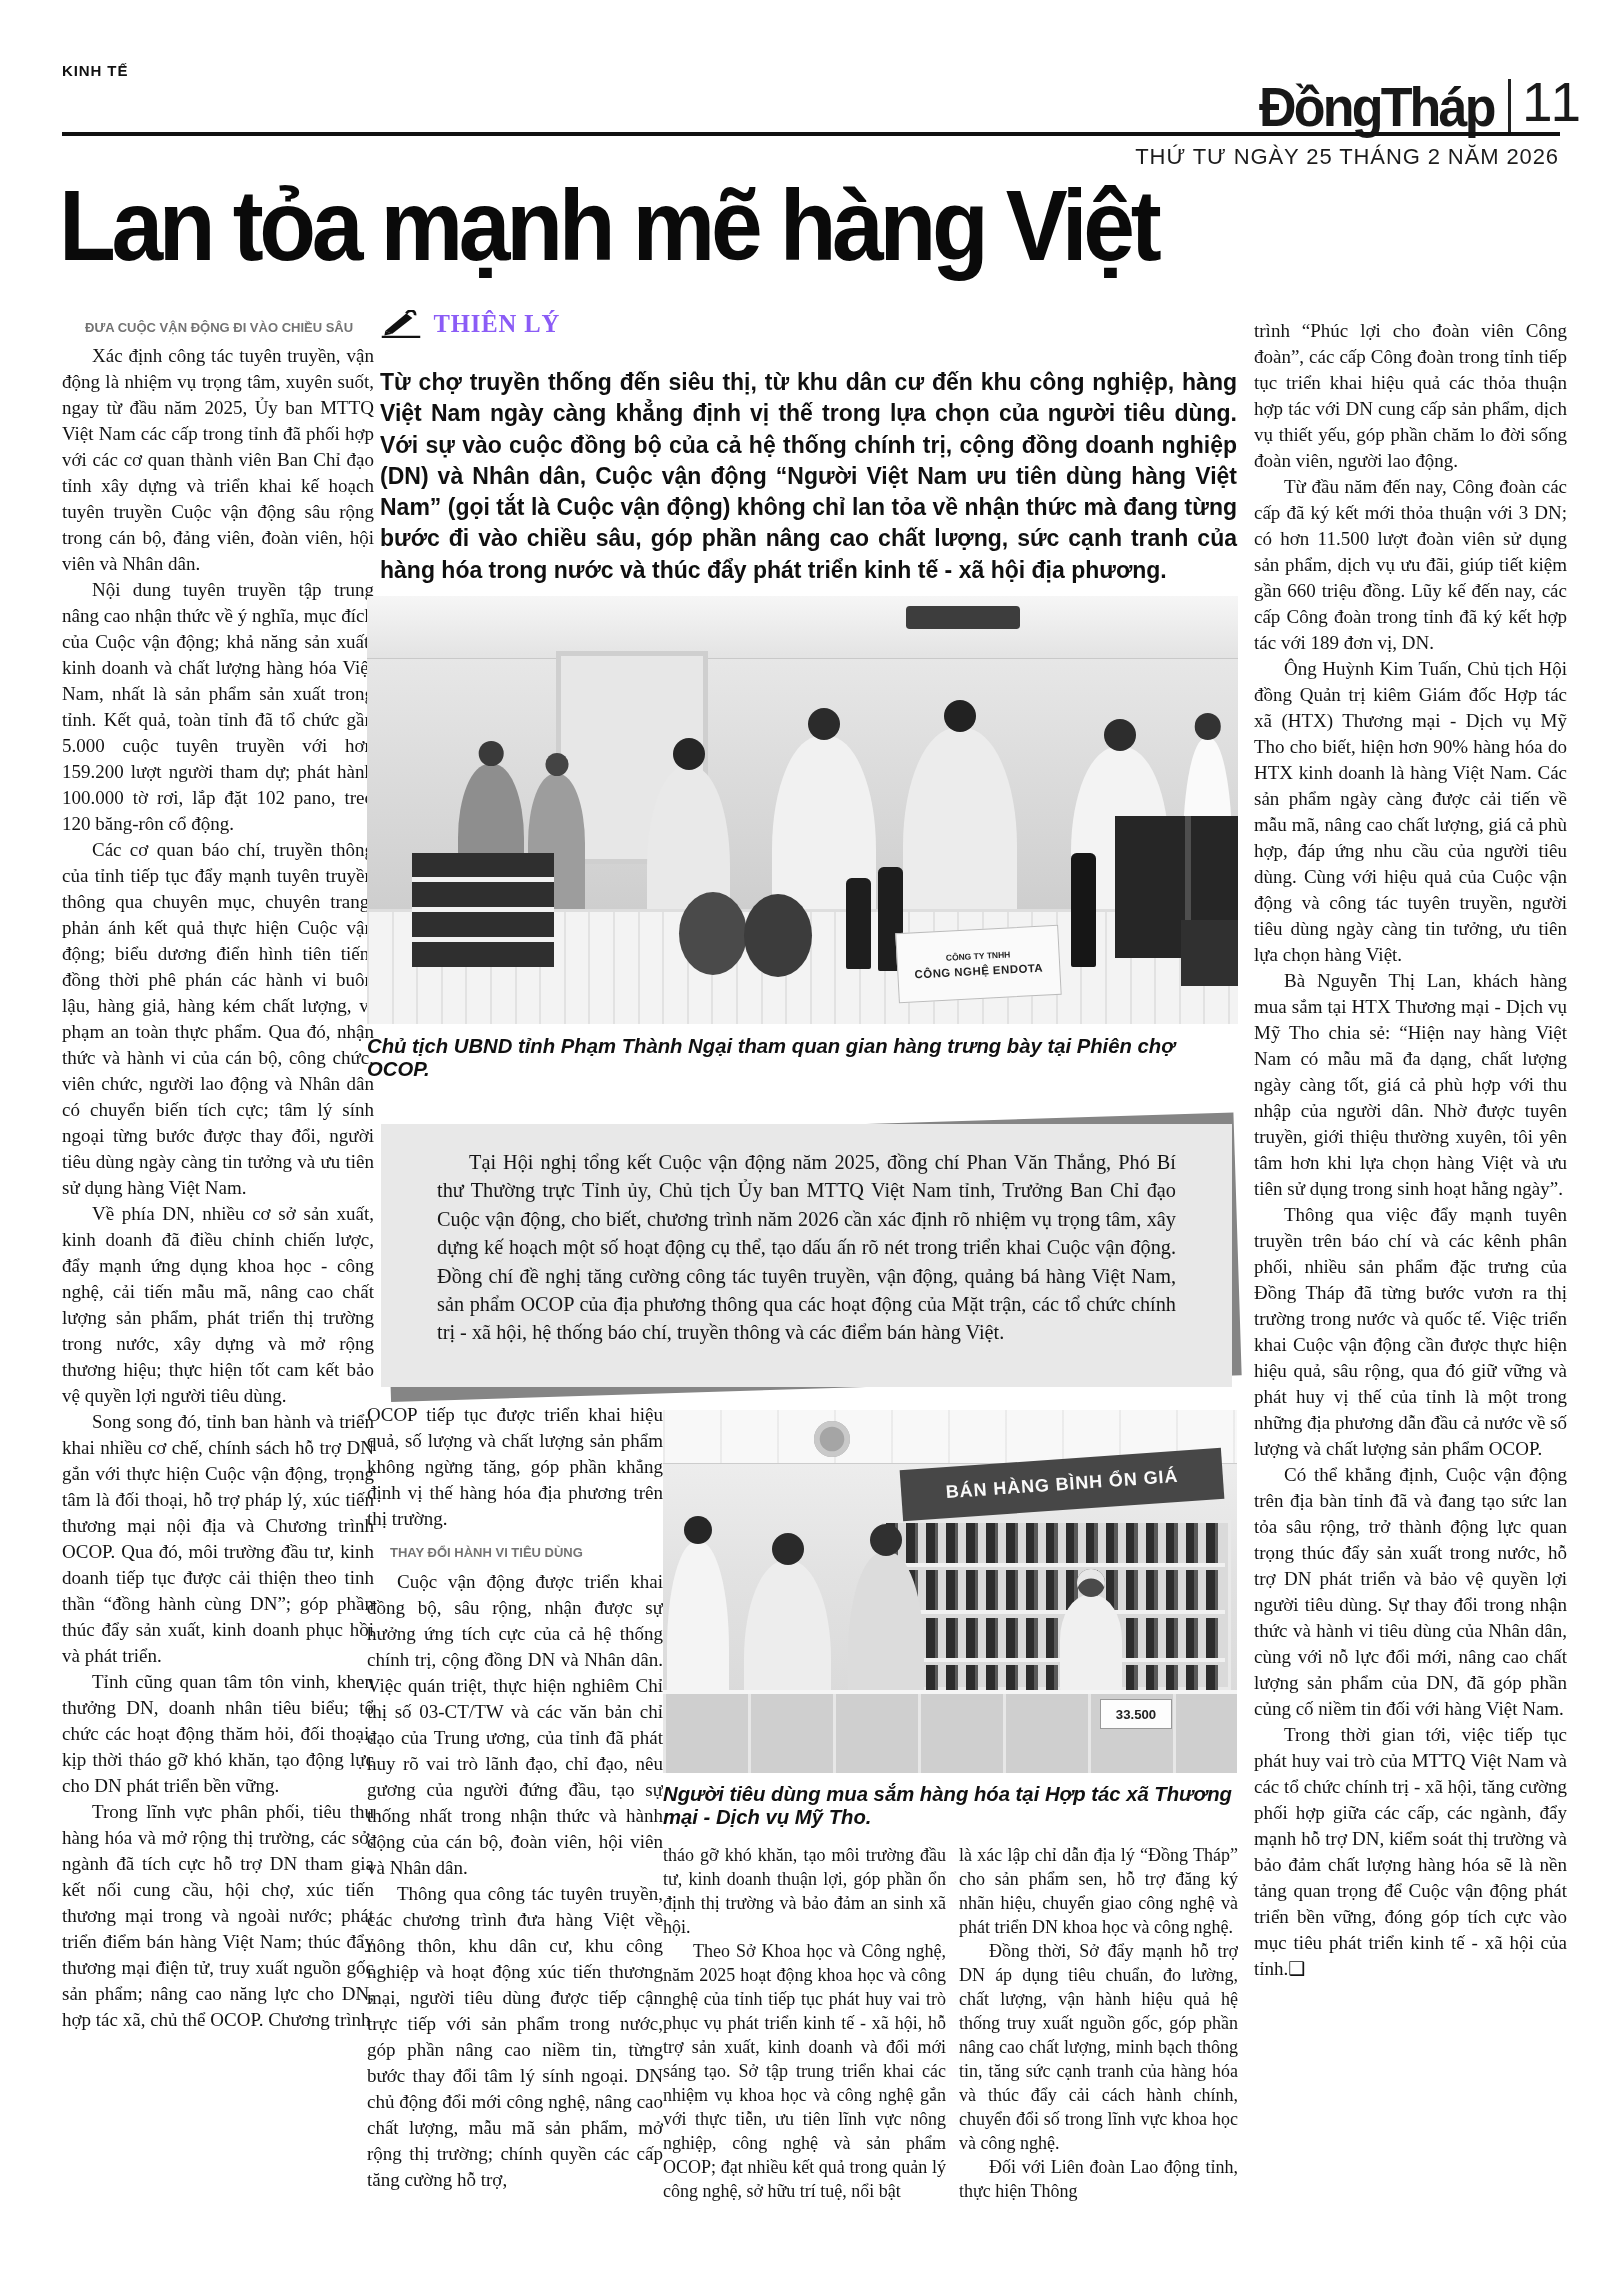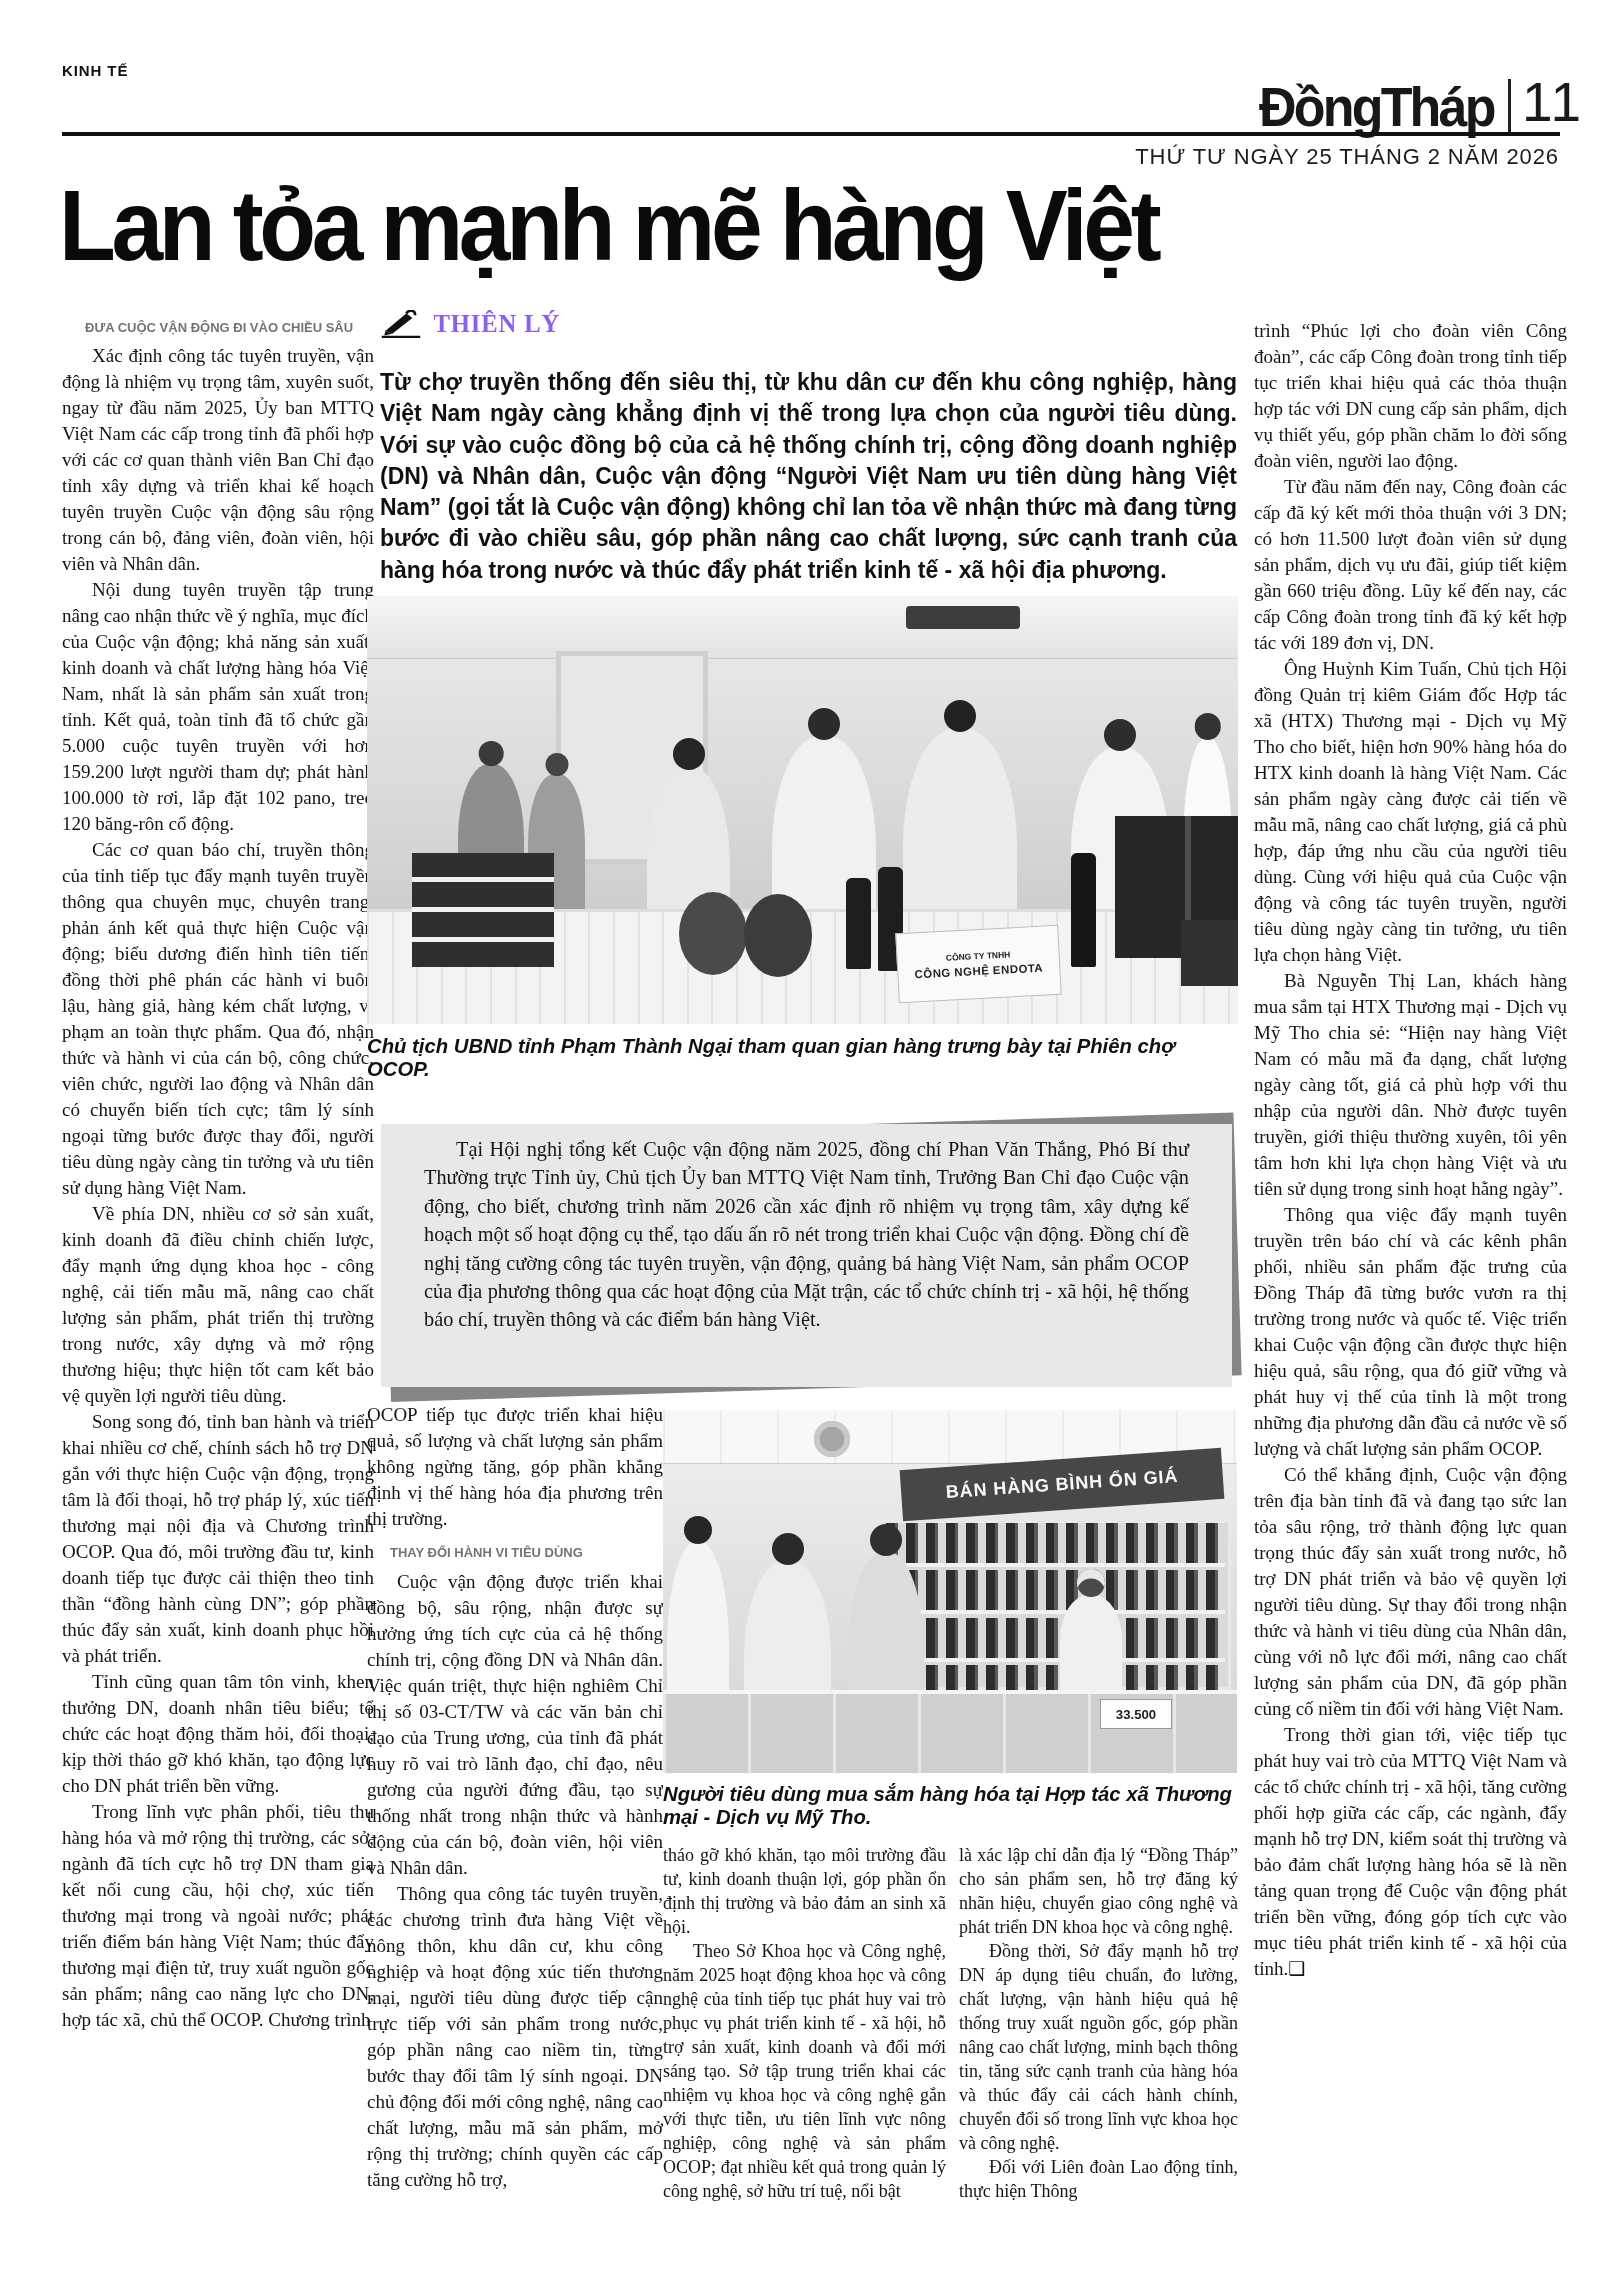--- a/index.html
+++ b/index.html
@@ -48,21 +48,21 @@
   
   .caption{position:absolute;font-family:"Liberation Sans",sans-serif;font-style:italic;
     font-weight:700;font-size:20.3px;color:#111;}
   .cap1{left:367px;top:1035px;width:871px;}
   .cap2{left:663px;top:1783px;width:574px;}
 
   
   .quotewrap{position:absolute;left:381px;top:1124px;width:851px;height:263px;}
   .quoteshadow{position:absolute;inset:0;background:#858585;transform:rotate(-1.8deg) translate(5.7px,1.9px);}
   .quotebox{position:absolute;inset:0;background:#e8e8e8;}
-  .quotebox p{margin:1px;padding:10px 42px;font-size:20.3px;line-height:1.4;text-align:justify;
+  .quotebox p{margin:14px;padding:10px 42px;font-size:20.3px;line-height:1.4;text-align:justify;
     text-indent:32px;color:#151515;}
 
   
   .photo{position:absolute;overflow:hidden;}
   .photo1{left:367px;top:596px;width:871px;height:428px;
     background:linear-gradient(180deg,#ededed 0%,#d6d6d6 55%,#c2c2c2 100%);}
   .p1-ceil{position:absolute;left:0;top:0;right:0;height:62px;
     background:linear-gradient(#f6f6f6,#e3e3e3);border-bottom:0.9px solid #c9c9c9;}
   .p1-vent{position:absolute;left:539px;top:9.5px;width:114px;height:23px;background:#3d3d3d;border-radius:3.8px;}
   .p1-door{position:absolute;left:189px;top:55px;width:142px;height:203px;background:#e7e7e7;

